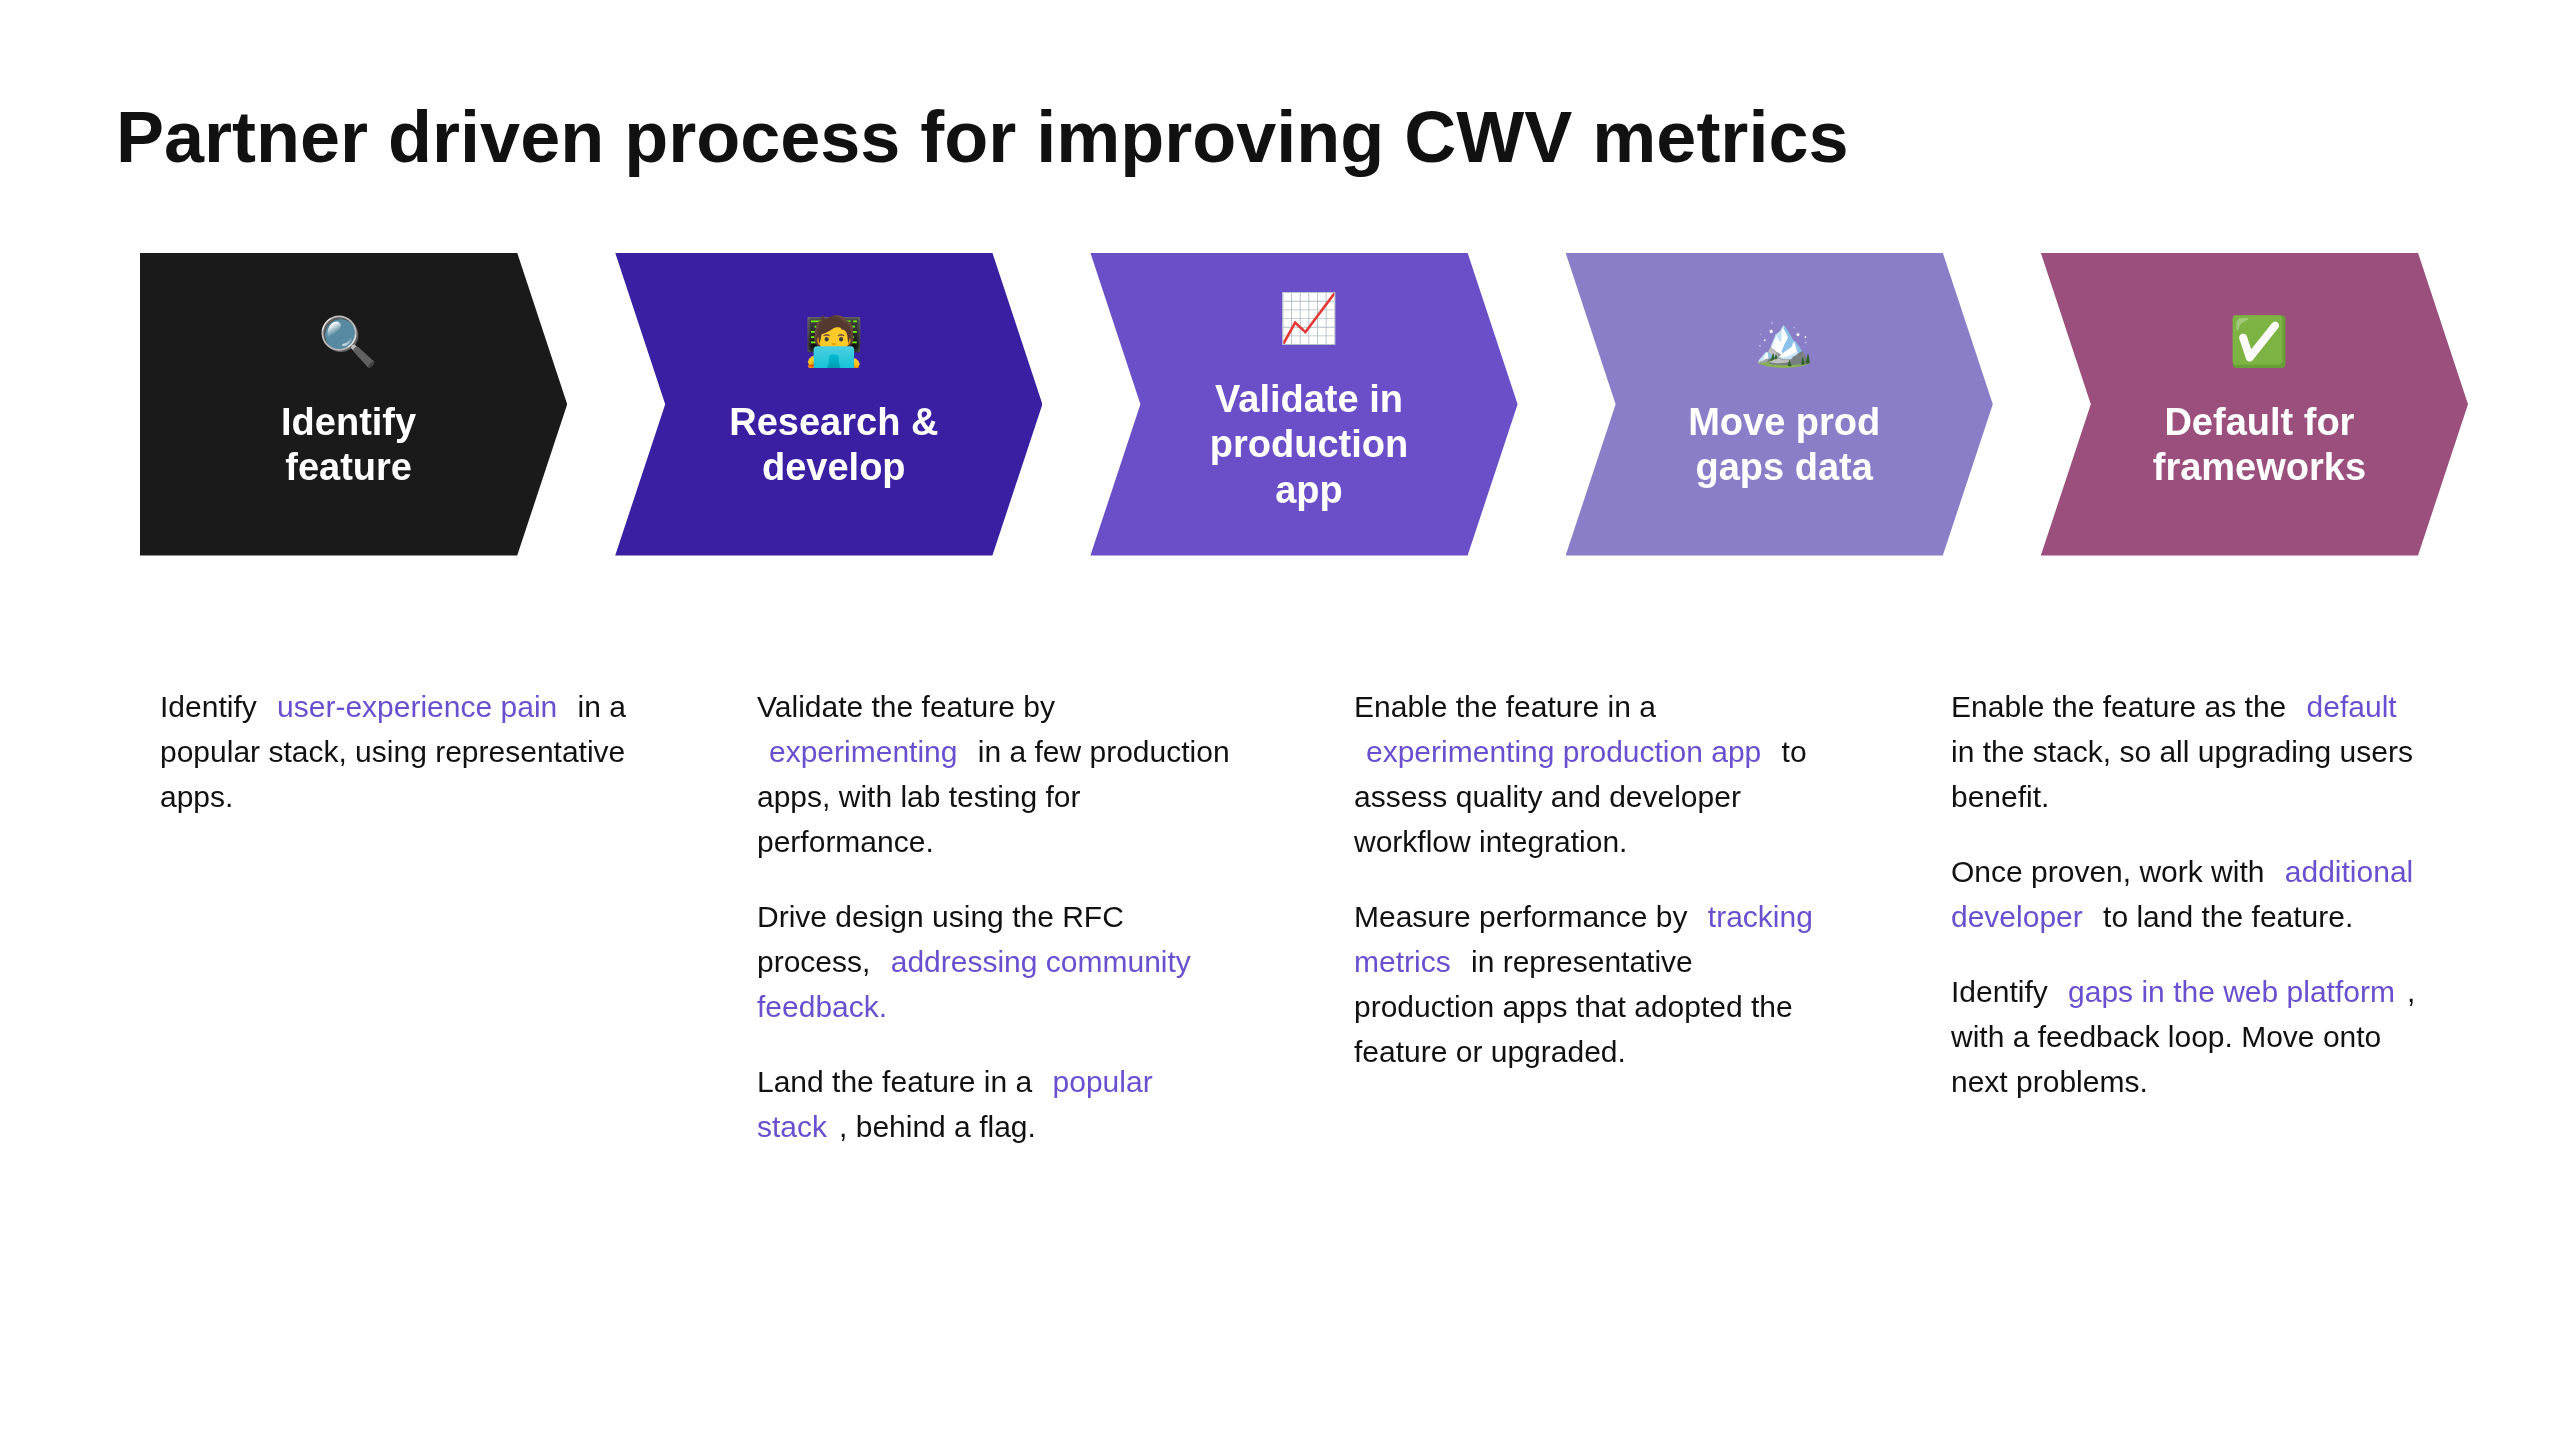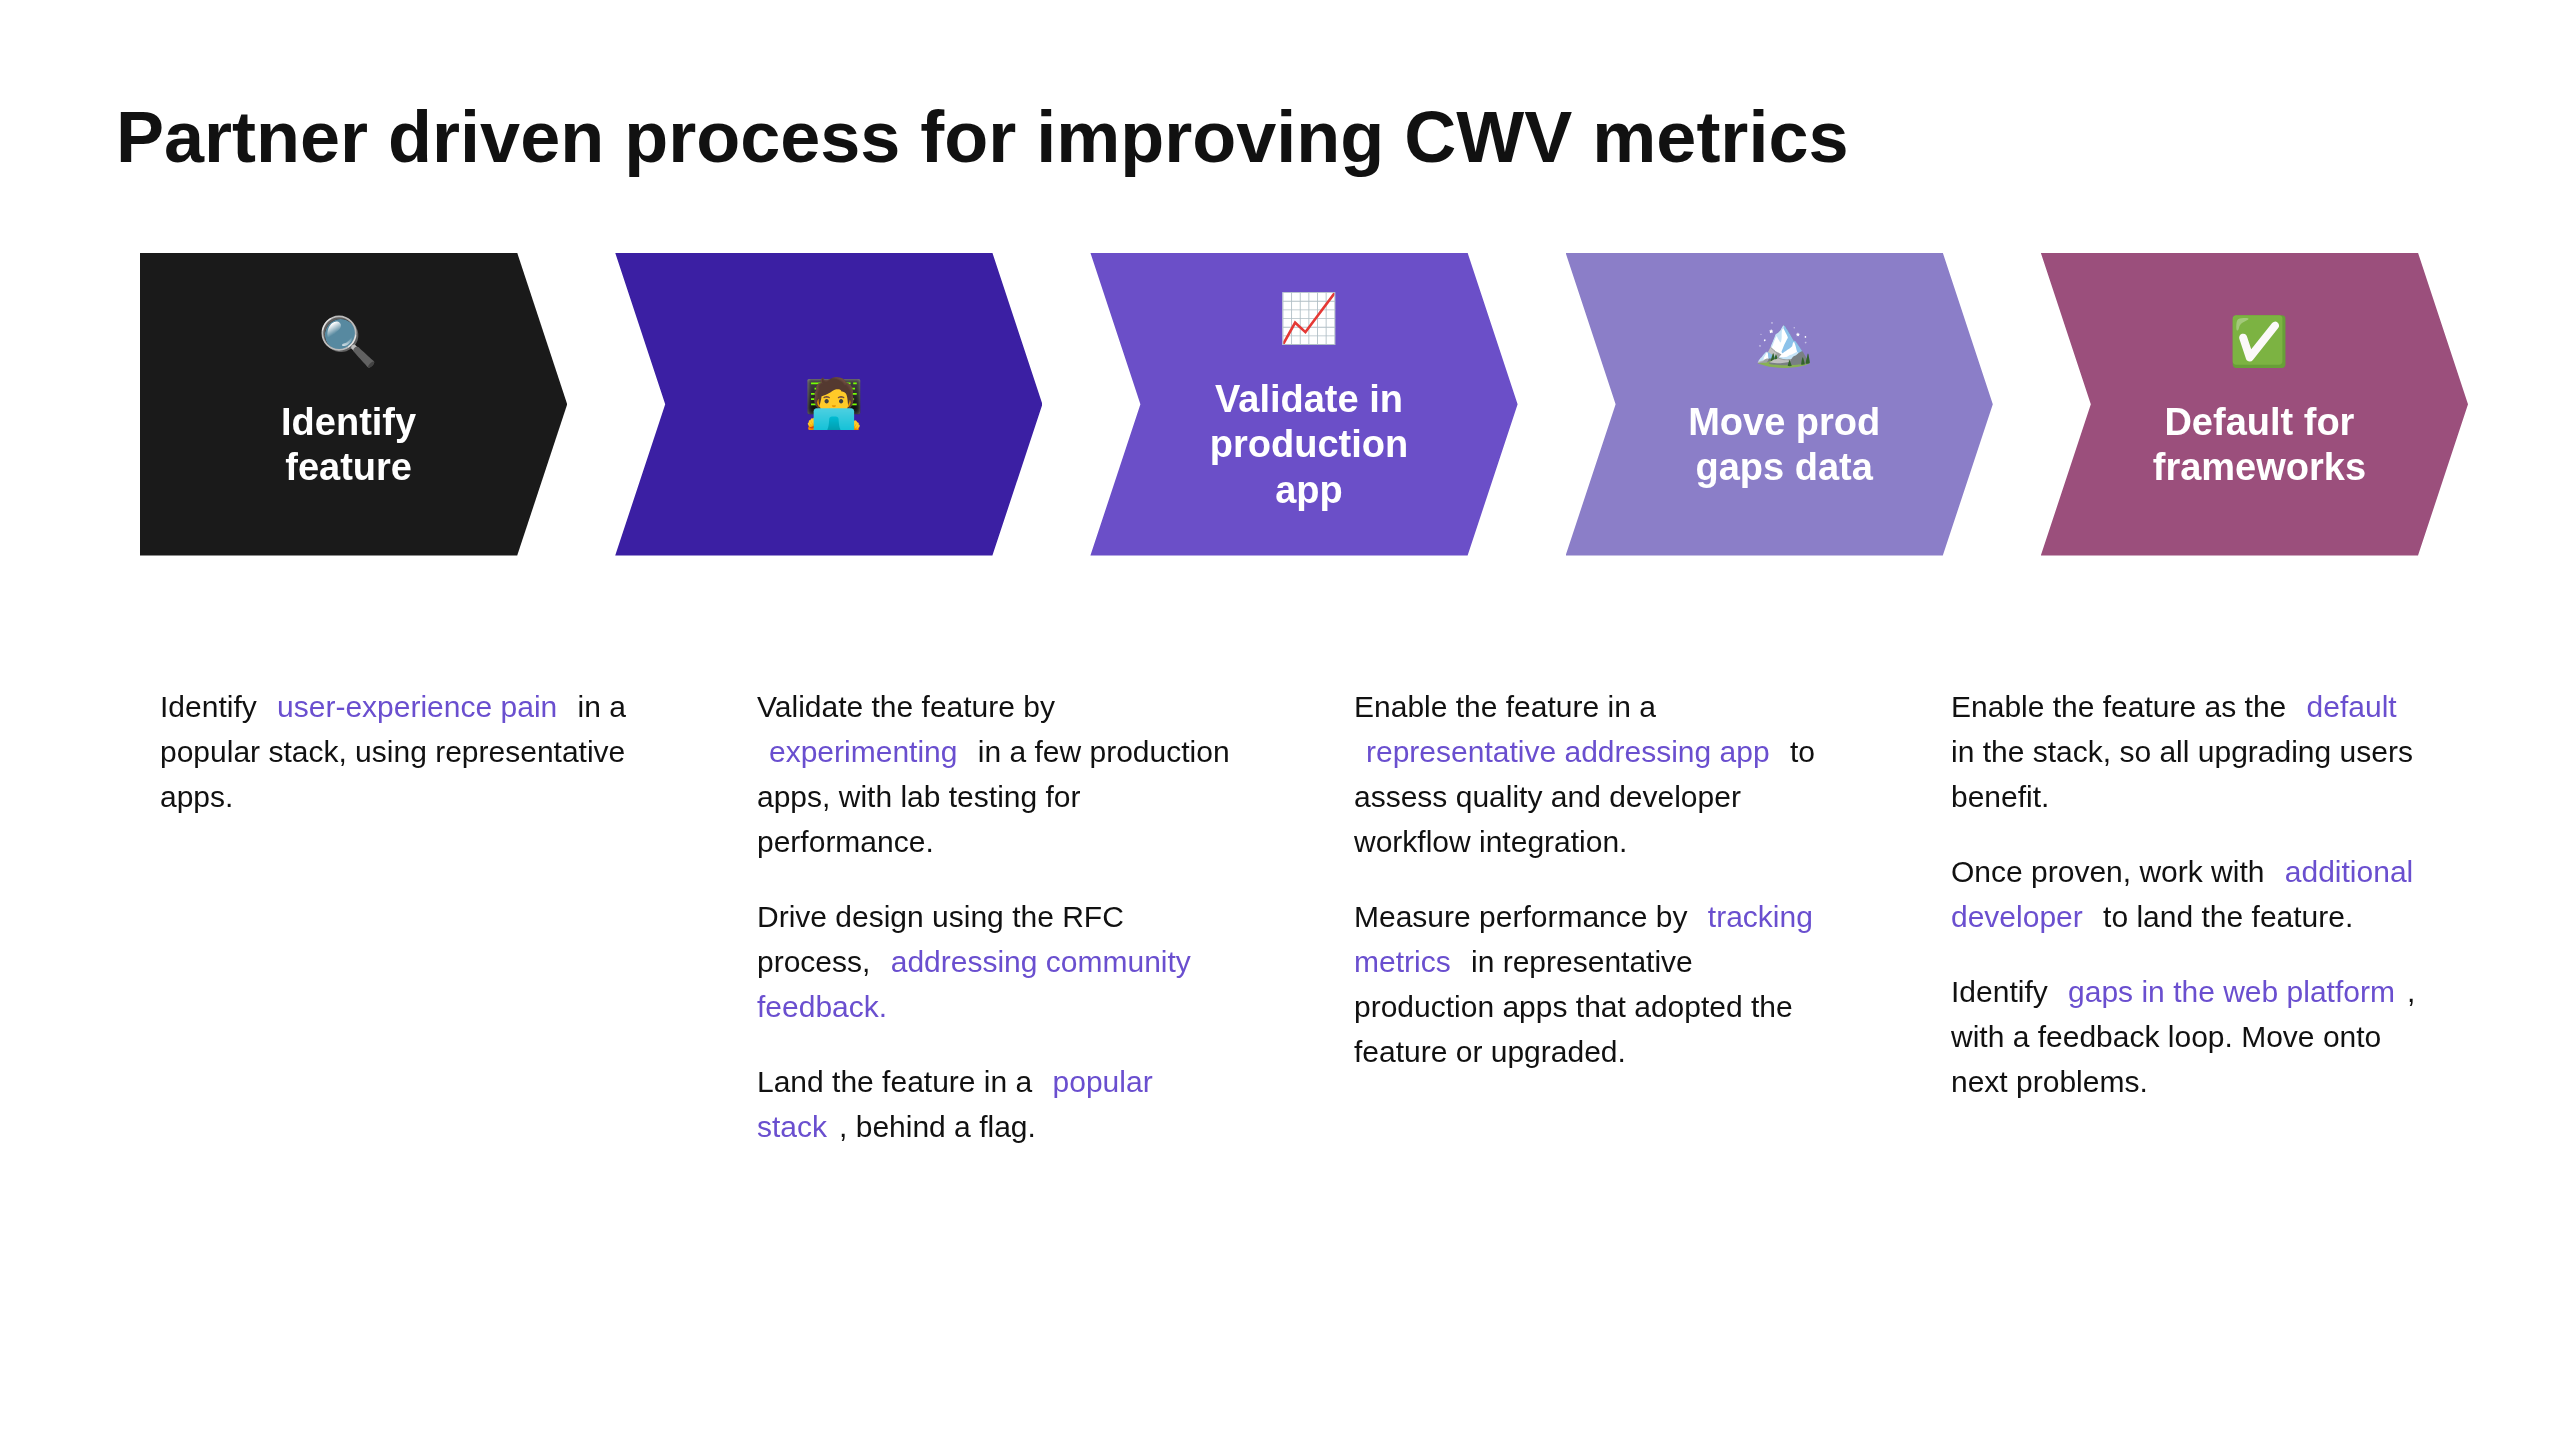--- a/index.html
+++ b/index.html
@@ -93,20 +93,22 @@
     <div class="arrow-wrap step-0">
       <div class="arrow-shape" style="background: rgb(26, 26, 26);">
         <div class="arrow-icon">🔍</div>
         <div class="arrow-title" style="white-space: pre-line;">Identify
 feature</div>
       </div>
     </div>
     <div class="arrow-wrap step-1">
       <div class="arrow-shape" style="background: rgb(59, 31, 163);">
         <div class="arrow-icon">🧑‍💻</div>
+        <div class="arrow-title" style="white-space: pre-line;">Research &amp;
+develop</div>
       </div>
     </div>
     <div class="arrow-wrap step-2">
       <div class="arrow-shape" style="background: rgb(107, 79, 200);">
         <div class="arrow-icon">📈</div>
         <div class="arrow-title" style="white-space: pre-line;">Validate in
 production
 app</div>
       </div>
     </div>
@@ -128,21 +130,21 @@
 <div class="content-row">
     <div class="content-col">
       <p>Identify <span class="link">user-experience pain</span> in a popular stack, using representative apps.</p>
     </div>
     <div class="content-col">
       <p>Validate the feature by <span class="link">experimenting</span> in a few production apps, with lab testing for performance.</p>
       <p>Drive design using the RFC process, <span class="link">addressing community feedback.</span></p>
       <p>Land the feature in a <span class="link">popular stack</span>, behind a flag.</p>
     </div>
     <div class="content-col">
-      <p>Enable the feature in a <span class="link">representative addressing app</span> to assess quality and developer workflow integration.</p>
+      <p>Enable the feature in a <span class="link">experimenting production app</span> to assess quality and developer workflow integration.</p>
       <p>Measure performance by <span class="link">tracking metrics</span> in representative production apps that adopted the feature or upgraded.</p>
     </div>
     <div class="content-col">
       <p>Enable the feature as the <span class="link">default</span> in the stack, so all upgrading users benefit.</p>
       <p>Once proven, work with <span class="link">additional developer</span> to land the feature.</p>
       <p>Identify <span class="link">gaps in the web platform</span>, with a feedback loop. Move onto next problems.</p>
     </div>
   </div>
 
 </body></html>

